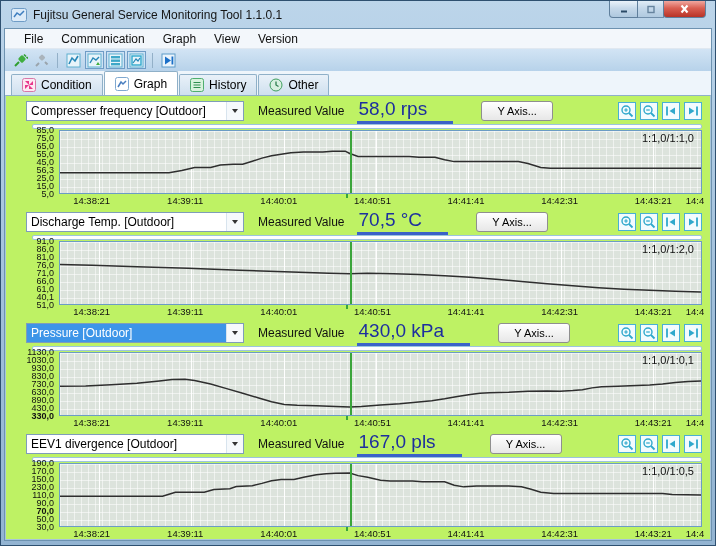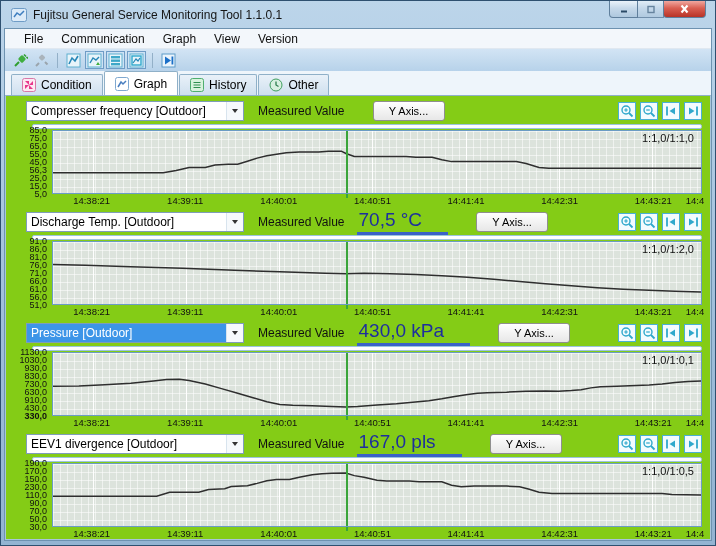--- a/index.html
+++ b/index.html
@@ -34,21 +34,21 @@
   .tb-btn { width:19px; height:18px; display:flex; align-items:center; justify-content:center; border:1px solid transparent; }
   .tb-btn.pressed { border:1px solid #6f9cc6; background:#cde2f4; }
 
   
   .tabbar { height:24px; display:flex; align-items:flex-end; padding-left:6px; background:#eef5fb; }
   .tab { height:21px; display:flex; align-items:center; gap:5px; padding:0 10px;
     border:1px solid #8fb0c8; border-bottom:none; border-radius:2px 2px 0 0;
     background:linear-gradient(#e9f1f9,#cfe0ef); font-size:12px; margin-right:1px; }
   .tab.active { height:24px; background:#fff; position:relative; z-index:2; }
   .tabpage { flex:1; border:1px solid #a9c6da; border-top:1px solid #8fb0c8;
-    background:#84cc16; padding-top:1px; overflow:hidden; }
+    background:#bef264; padding-top:1px; overflow:hidden; }
 
   
   .panel { height:111px; display:flex; flex-direction:column; padding-top:1px; }
   .controls { height:24px; display:flex; align-items:center; margin:1px 8px 0 20px; position:relative; }
   .combo { width:218px; height:20px; border:1px solid #7f9db9; background:#fff;
     display:flex; align-items:stretch; }
   .combo-text { flex:1; font-size:12px; padding:2px 4px; white-space:nowrap; overflow:hidden; }
   .combo.sel .combo-text { background:#3d95e8; color:#fff; }
   .combo-btn { width:17px; border-left:1px solid #d8e4ee; background:#f6f9fc;
     display:flex; align-items:center; justify-content:center; }
@@ -59,21 +59,21 @@
   .yaxis { height:20px; width:72px; margin-left:28px; font-size:11px;
     font-family:"Liberation Sans", sans-serif; border:1px solid #8f8f8f; border-radius:3px;
     background:linear-gradient(#ffffff,#e7e7e7); }
   .zoomgrp { margin-left:auto; display:flex; gap:4px; }
   .zbtn { width:18px; height:18px; border:1px solid #49b0d4; background:#f3fbfe;
     display:flex; align-items:center; justify-content:center; padding:0; }
 
   .hslider { height:5px; margin:1px 8px 1px 26px; border:1px solid #9cc4de; background:#fdfeff; border-radius:2px; }
 
   .chart-row { flex:1; display:flex; min-height:0; }
-  .ycol { width:46px; position:relative; }
+  .ycol { width:46px; position:relative;margin-left:7px; }
   .ycol span { position:absolute; right:5px; font-size:9px; color:#111; line-height:9px; transform:translateY(-50%); }
   .plot { flex:1; margin-right:8px; position:relative; border:1px solid #6b9cc4;
     background-color:#dce3dc;
     background-image:
       repeating-linear-gradient(to right, rgba(255,255,255,.55) 0 1px, transparent 1px 7px),
       repeating-linear-gradient(to bottom, rgba(255,255,255,.55) 0 1px, transparent 1px 8px); }
   .vgrid { position:absolute; top:0; bottom:0; width:1px; background:rgba(255,255,255,.95); }
   .cursor { position:absolute; top:0; bottom:0; width:2px; background:#3aa53a; z-index:3; }
   .ratio { position:absolute; top:1px; right:7px; font-size:11px; color:#111; z-index:4; }
   svg.series { position:absolute; inset:0; width:100%; height:100%; z-index:2; }
@@ -215,20 +215,21 @@
       <div id="panels">
   <section class="panel">
     <div class="controls">
       <div class="combo">
         <span class="combo-text">Compresser frequency [Outdoor]</span>
         <span class="combo-btn">
                   <i class="tri"></i>
                 </span>
       </div>
       <span class="mlabel">Measured Value</span>
+      <span class="mvalue">58,0 rps</span>
       <button class="yaxis">Y Axis...</button>
       <div class="zoomgrp">
         <button class="zbtn">
           <svg width="14" height="14" viewBox="0 0 14 14">
             <circle cx="6" cy="6" r="4" fill="none" stroke="#2fa8cc" stroke-width="1.4"></circle>
             <path d="M9 9 L12.5 12.5" stroke="#2fa8cc" stroke-width="1.8"></path>
             <path d="M4.2 6 H7.8 M6 4.2 V7.8" stroke="#2fa8cc" stroke-width="1.2"></path>
           </svg>
         </button>
         <button class="zbtn">
@@ -339,21 +340,21 @@
     <div class="hslider"></div>
     <div class="chart-row">
       <div class="ycol">
                 <span style="top: 0%;">91,0</span>
                 <span style="top: 12.5%;">86,0</span>
                 <span style="top: 25%;">81,0</span>
                 <span style="top: 37.5%;">76,0</span>
                 <span style="top: 50%;">71,0</span>
                 <span style="top: 62.5%;">66,0</span>
                 <span style="top: 75%;">61,0</span>
-                <span style="top: 87.5%;">56,0</span>
+                <span style="top: 87.5%;">40,1</span>
                 <span style="top: 100%;">51,0</span>
               </div>
       <div class="plot">
                 <div class="vgrid" style="left: 92.5%;"></div>
                 <div class="vgrid" style="left: 78.1%;"></div>
                 <div class="vgrid" style="left: 63.7%;"></div>
                 <div class="vgrid" style="left: 49.3%;"></div>
                 <div class="vgrid" style="left: 34.9%;"></div>
                 <div class="vgrid" style="left: 20.5%;"></div>
                 <div class="vgrid" style="left: 6.1%;"></div>
@@ -422,21 +423,21 @@
     </div>
     <div class="hslider"></div>
     <div class="chart-row">
       <div class="ycol">
                 <span style="top: 0%;">1130,0</span>
                 <span style="top: 12.5%;">1030,0</span>
                 <span style="top: 25%;">930,0</span>
                 <span style="top: 37.5%;">830,0</span>
                 <span style="top: 50%;">730,0</span>
                 <span style="top: 62.5%;">630,0</span>
-                <span style="top: 75%;">910,0</span>
+                <span style="top: 75%;">890,0</span>
                 <span style="top: 87.5%;">430,0</span>
                 <span style="top: 100%; font-weight: bold;">330,0</span>
               </div>
       <div class="plot">
                 <div class="vgrid" style="left: 92.5%;"></div>
                 <div class="vgrid" style="left: 78.1%;"></div>
                 <div class="vgrid" style="left: 63.7%;"></div>
                 <div class="vgrid" style="left: 49.3%;"></div>
                 <div class="vgrid" style="left: 34.9%;"></div>
                 <div class="vgrid" style="left: 20.5%;"></div>
@@ -506,21 +507,21 @@
     </div>
     <div class="hslider"></div>
     <div class="chart-row">
       <div class="ycol">
                 <span style="top: 0%;">190,0</span>
                 <span style="top: 12.5%;">170,0</span>
                 <span style="top: 25%;">150,0</span>
                 <span style="top: 37.5%;">230,0</span>
                 <span style="top: 50%;">110,0</span>
                 <span style="top: 62.5%;">90,0</span>
-                <span style="top: 75%;">70,0</span>
+                <span style="top: 75%; font-weight: bold;">70,0</span>
                 <span style="top: 87.5%;">50,0</span>
                 <span style="top: 100%;">30,0</span>
               </div>
       <div class="plot">
                 <div class="vgrid" style="left: 92.5%;"></div>
                 <div class="vgrid" style="left: 78.1%;"></div>
                 <div class="vgrid" style="left: 63.7%;"></div>
                 <div class="vgrid" style="left: 49.3%;"></div>
                 <div class="vgrid" style="left: 34.9%;"></div>
                 <div class="vgrid" style="left: 20.5%;"></div>

